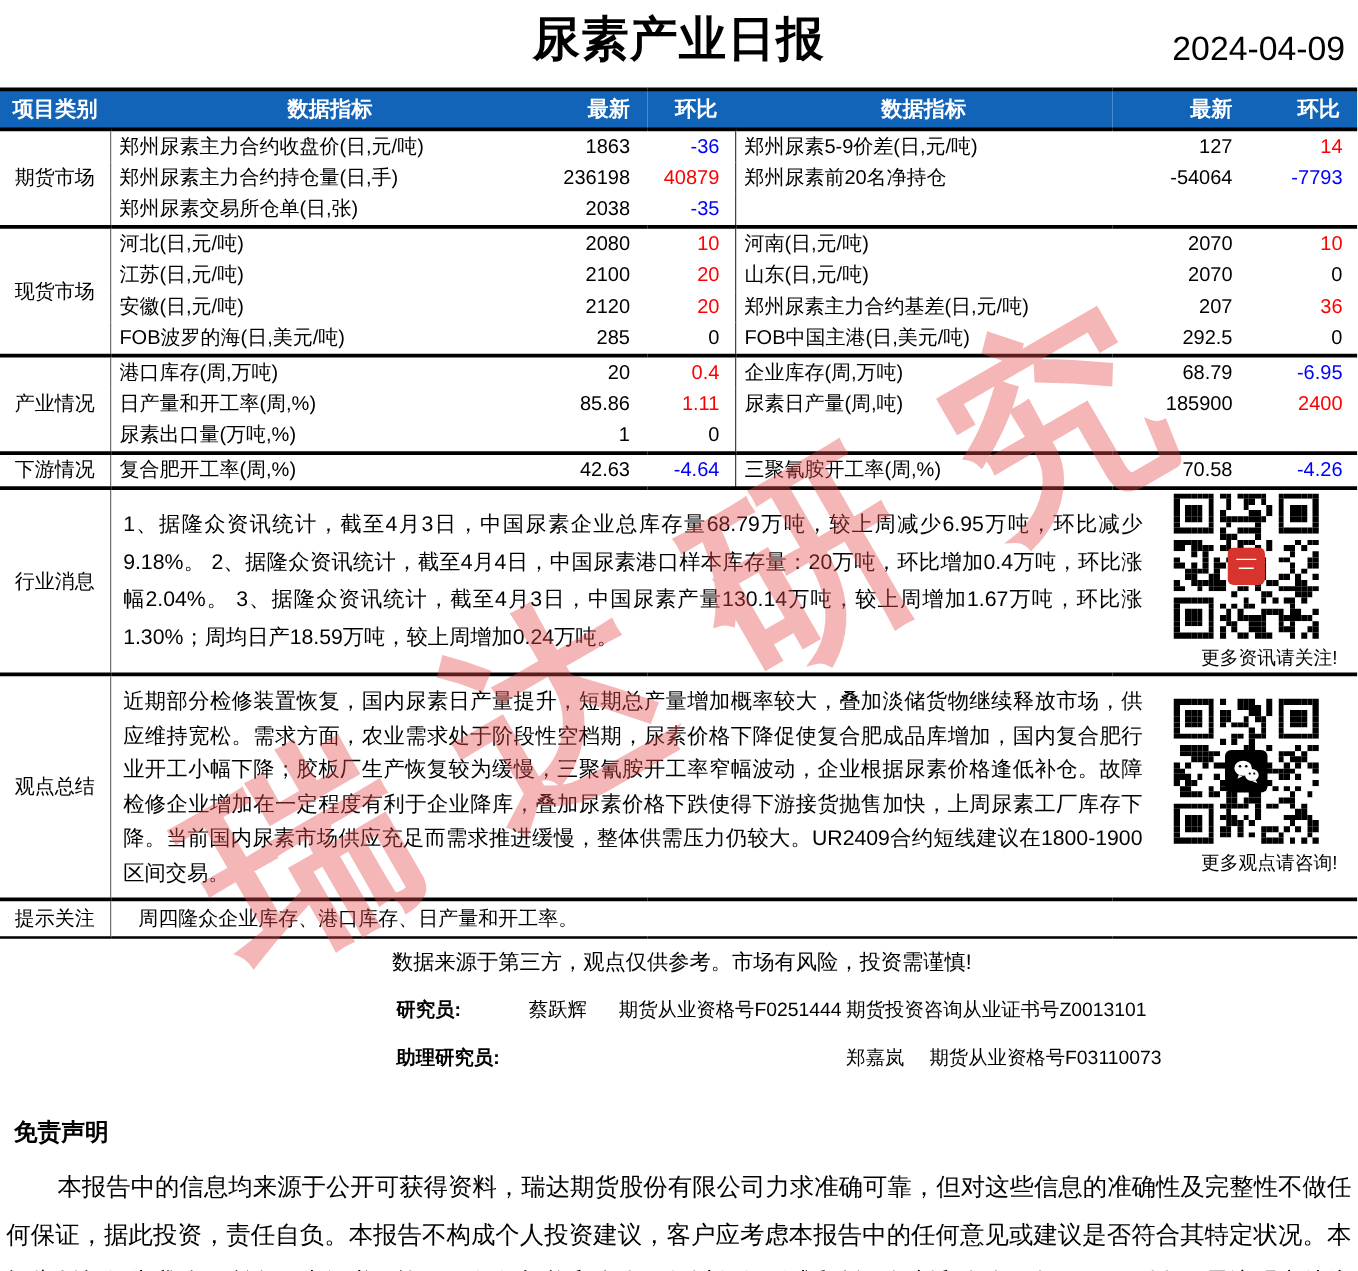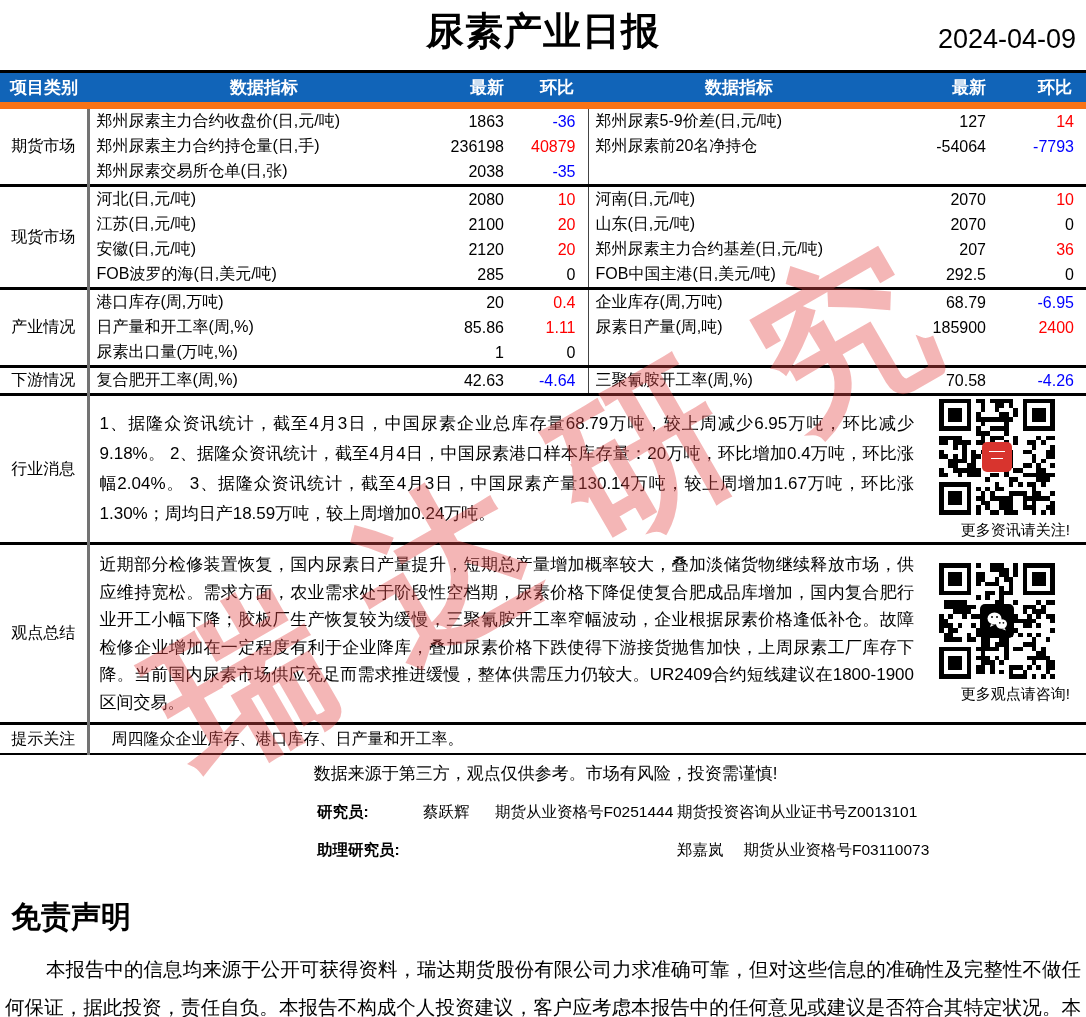--- a/index.html
+++ b/index.html
@@ -24,26 +24,26 @@
   .page-title{position:absolute;left:0;right:0;top:6px;margin:0;text-align:center;
     font-size:38px;font-weight:700;letter-spacing:1px;}
   .report-date{position:absolute;right:10px;top:24px;font-size:27px;}
 
   
   table.data-table{width:1086px;border-collapse:collapse;table-layout:fixed;
     border-top:3px solid #000;font-size:16px;}
   col.c-cat{width:88px;} col.c-ind1{width:352px;} col.c-val1{width:78px;}
   col.c-chg1{width:70px;} col.c-ind2{width:302px;} col.c-val2{width:110px;} col.c-chg2{width:86px;}
   thead th{background:var(--hdr-bg,#1164B8);color:#fff;font-size:17px;font-weight:700;
-    height:29px;padding:0;border-bottom:7px solid #f97316;}
+    height:29px;padding:0;border-bottom:1px solid #f97316;}
   th.h-cat{text-align:left;padding-left:10px;}
   th.h-ind{text-align:center;}
   th.h-num{text-align:right;padding-right:14px;margin-top:21px;}
   tbody td{height:25px;padding:0;}
-  td.cat{text-align:center;border-right:3px solid #737373;}
+  td.cat{text-align:center;border-right:1px solid #737373;}
   td.ind{text-align:left;padding-left:7px;overflow:hidden;white-space:nowrap;}
   td.val{text-align:right;padding-right:14px;}
   td.chg{text-align:right;padding-right:12px;}
   td.mid{border-right:1px solid #444;}
   tr.group-start td{border-top:3px solid #000;}
   .up{color:var(--up,#FF0000);} .down{color:var(--down,#0000FF);} .flat{color:#000;}
 
   
   td.block-cell{padding:0;}
   .block-flex{display:flex;align-items:center;}
@@ -63,21 +63,21 @@
   .alert-row td{height:28px;border-bottom:2.5px solid #000;}
   .alert-text{padding-left:22px;margin-top:27px;}
 
   
   .note{margin:7px 0 0 5px;font-size:17px;text-align:center;}
   .researchers{margin:17px 0 0 317px;display:grid;grid-template-columns:106px 72px 182px auto;
     row-gap:17px;font-size:15.5px;align-items:center;}
   .r-label{font-weight:700;}
   .r-pair{display:flex;gap:20px;}
   .disclaimer{margin-top:36px;padding:0 5px;}
-  .disclaimer h2{margin:0 0 12px 6px;font-size:30px;font-weight:700;}
+  .disclaimer h2{margin:0 0 12px 6px;font-size:19px;font-weight:700;}
   .disclaimer p{margin:0;font-size:19.5px;line-height:38px;text-align:justify;text-indent:2.1em;}
 </style>
 </head>
 <body>
 
 <div class="page">
 
   <div class="watermark">瑞达研究</div>
 
   <header class="report-header">

